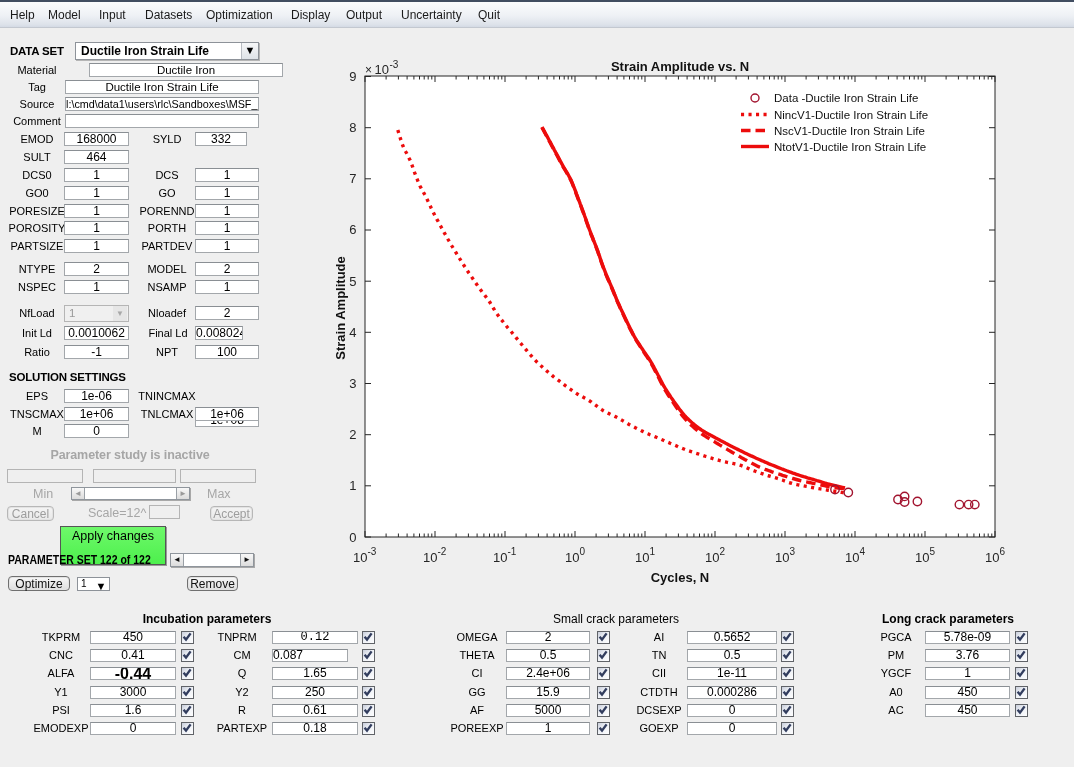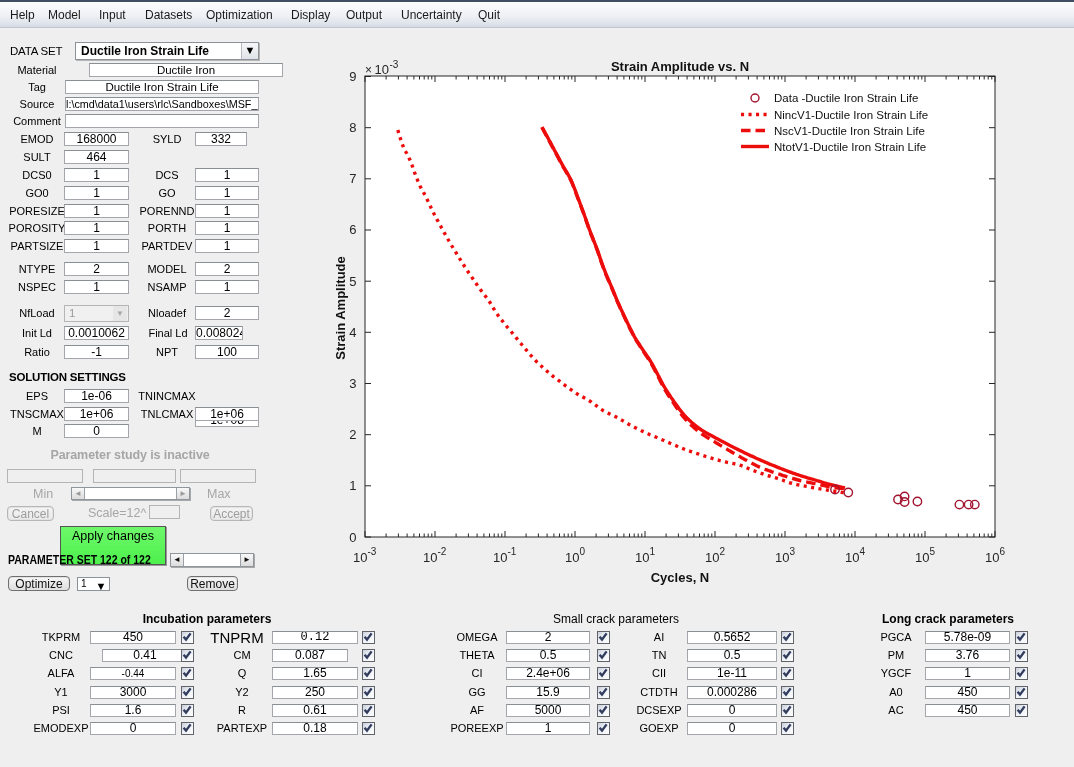--- a/index.html
+++ b/index.html
@@ -16,21 +16,21 @@
 <span class="mi" style="left:10px">Help</span>
 <span class="mi" style="left:48px">Model</span>
 <span class="mi" style="left:99px">Input</span>
 <span class="mi" style="left:145px">Datasets</span>
 <span class="mi" style="left:206px">Optimization</span>
 <span class="mi" style="left:291px">Display</span>
 <span class="mi" style="left:346px">Output</span>
 <span class="mi" style="left:401px">Uncertainty</span>
 <span class="mi" style="left:478px">Quit</span>
 </div>
-<div style="position:absolute;left:10px;top:45px;font-size:11.5px;font-weight:normal;letter-spacing:-0.2px">DATA SET</div>
+<div style="position:absolute;left:10px;top:45px;font-size:11.5px;font-weight:bold;letter-spacing:-0.2px">DATA SET</div>
 <div style="position:absolute;left:75px;top:42px;width:184px;height:18px;background:#fff;border:1px solid #8d9299;box-shadow:1px 1px 0 #b5b5b5;">
 <span style="position:absolute;left:5px;top:0;line-height:16px;font-size:12px;font-weight:bold;white-space:nowrap">Ductile Iron Strain Life</span>
 <span style="position:absolute;right:0px;top:0;width:17px;height:16px;background:linear-gradient(#f6f7f8,#dfe3e8);border-left:1px solid #b8bcc2;text-align:center;font-size:11px;line-height:15px;color:#000">▼</span>
 </div>
 <div class="lb" style="left:-28px;top:63px;width:130px;height:14px;line-height:14px;font-size:11px;color:#000">Material</div>
 <div class="fd" style="left:65px;top:63px;width:194px;height:14px;line-height:12px;font-size:11.5px;text-align:center;color:#000;margin-left:24px;">Ductile Iron</div>
 <div class="lb" style="left:-28px;top:80px;width:130px;height:14px;line-height:14px;font-size:11px;color:#000">Tag</div>
 <div class="fd" style="left:65px;top:80px;width:194px;height:14px;line-height:12px;font-size:11.5px;text-align:center;color:#000;">Ductile Iron Strain Life</div>
 <div class="lb" style="left:-28px;top:97px;width:130px;height:14px;line-height:14px;font-size:11px;color:#000">Source</div>
 <div class="fd" style="left:65px;top:97px;width:194px;height:14px;line-height:12px;font-size:10.8px;text-align:left;color:#000;padding-left:0px;">l:\cmd\data1\users\rlc\Sandboxes\MSF_</div>
@@ -123,43 +123,43 @@
 </div>
 <div class="bt" style="left:187px;top:576px;width:51px;height:15px;line-height:14px;font-size:12px">Remove</div>
 <div style="position:absolute;left:97px;top:612px;width:220px;text-align:center;font-size:12px;font-weight:bold">Incubation parameters</div>
 <div class="lb" style="left:-4px;top:631px;width:130px;height:13px;line-height:13px;font-size:11px;color:#000">TKPRM</div>
 <div class="fd" style="left:90px;top:631px;width:86px;height:13px;line-height:11px;font-size:12px;text-align:center;color:#000;">450</div>
 <div class="cb" style="left:181px;top:631px">
     <svg width="10" height="10" viewBox="0 0 10 10">
       <path d="M1.6 4.8 L4.0 7.6 L8.6 1.4" stroke="#323d5e" stroke-width="2.4" fill="none"></path>
     </svg>
   </div>
-<div class="lb" style="left:177px;top:631px;width:120px;height:13px;line-height:13px;font-size:15px;color:#000">TNPRM</div>
+<div class="lb" style="left:177px;top:631px;width:120px;height:13px;line-height:13px;font-size:11px;color:#000">TNPRM</div>
 <div class="fd" style="left:272px;top:631px;width:86px;height:13px;line-height:11px;font-size:12px;text-align:center;color:#000;font-family:Liberation Mono, monospace;">0.12</div>
 <div class="cb" style="left:362px;top:631px">
     <svg width="10" height="10" viewBox="0 0 10 10">
       <path d="M1.6 4.8 L4.0 7.6 L8.6 1.4" stroke="#323d5e" stroke-width="2.4" fill="none"></path>
     </svg>
   </div>
 <div class="lb" style="left:-4px;top:649px;width:130px;height:13px;line-height:13px;font-size:11px;color:#000">CNC</div>
-<div class="fd" style="left:90px;top:649px;width:86px;height:13px;line-height:11px;font-size:12px;text-align:center;color:#000;margin-left:12px;">0.41</div>
+<div class="fd" style="left:90px;top:649px;width:86px;height:13px;line-height:11px;font-size:12px;text-align:center;color:#000;">0.41</div>
 <div class="cb" style="left:181px;top:649px">
     <svg width="10" height="10" viewBox="0 0 10 10">
       <path d="M1.6 4.8 L4.0 7.6 L8.6 1.4" stroke="#323d5e" stroke-width="2.4" fill="none"></path>
     </svg>
   </div>
 <div class="lb" style="left:177px;top:649px;width:130px;height:13px;line-height:13px;font-size:11px;color:#000">CM</div>
-<div class="fd" style="left:272px;top:649px;width:76px;height:13px;line-height:11px;font-size:12px;text-align:center;color:#000;">0.087</div>
+<div class="fd" style="left:272px;top:649px;width:76px;height:13px;line-height:11px;font-size:12px;color:#000;">0.087</div>
 <div class="cb" style="left:362px;top:649px">
     <svg width="10" height="10" viewBox="0 0 10 10">
       <path d="M1.6 4.8 L4.0 7.6 L8.6 1.4" stroke="#323d5e" stroke-width="2.4" fill="none"></path>
     </svg>
   </div>
 <div class="lb" style="left:-4px;top:667px;width:130px;height:13px;line-height:13px;font-size:11px;color:#000">ALFA</div>
-<div class="fd" style="left:90px;top:667px;width:86px;height:13px;line-height:11px;font-size:10px;text-align:center;color:#000;">-0.44</div>
+<div class="fd" style="left:90px;top:667px;width:86px;height:13px;line-height:11px;font-size:16px;text-align:center;color:#000;font-weight:bold;">-0.44</div>
 <div class="cb" style="left:181px;top:667px">
     <svg width="10" height="10" viewBox="0 0 10 10">
       <path d="M1.6 4.8 L4.0 7.6 L8.6 1.4" stroke="#323d5e" stroke-width="2.4" fill="none"></path>
     </svg>
   </div>
 <div class="lb" style="left:177px;top:667px;width:130px;height:13px;line-height:13px;font-size:11px;color:#000">Q</div>
 <div class="fd" style="left:272px;top:667px;width:86px;height:13px;line-height:11px;font-size:12px;text-align:center;color:#000;">1.65</div>
 <div class="cb" style="left:362px;top:667px">
     <svg width="10" height="10" viewBox="0 0 10 10">
       <path d="M1.6 4.8 L4.0 7.6 L8.6 1.4" stroke="#323d5e" stroke-width="2.4" fill="none"></path>

